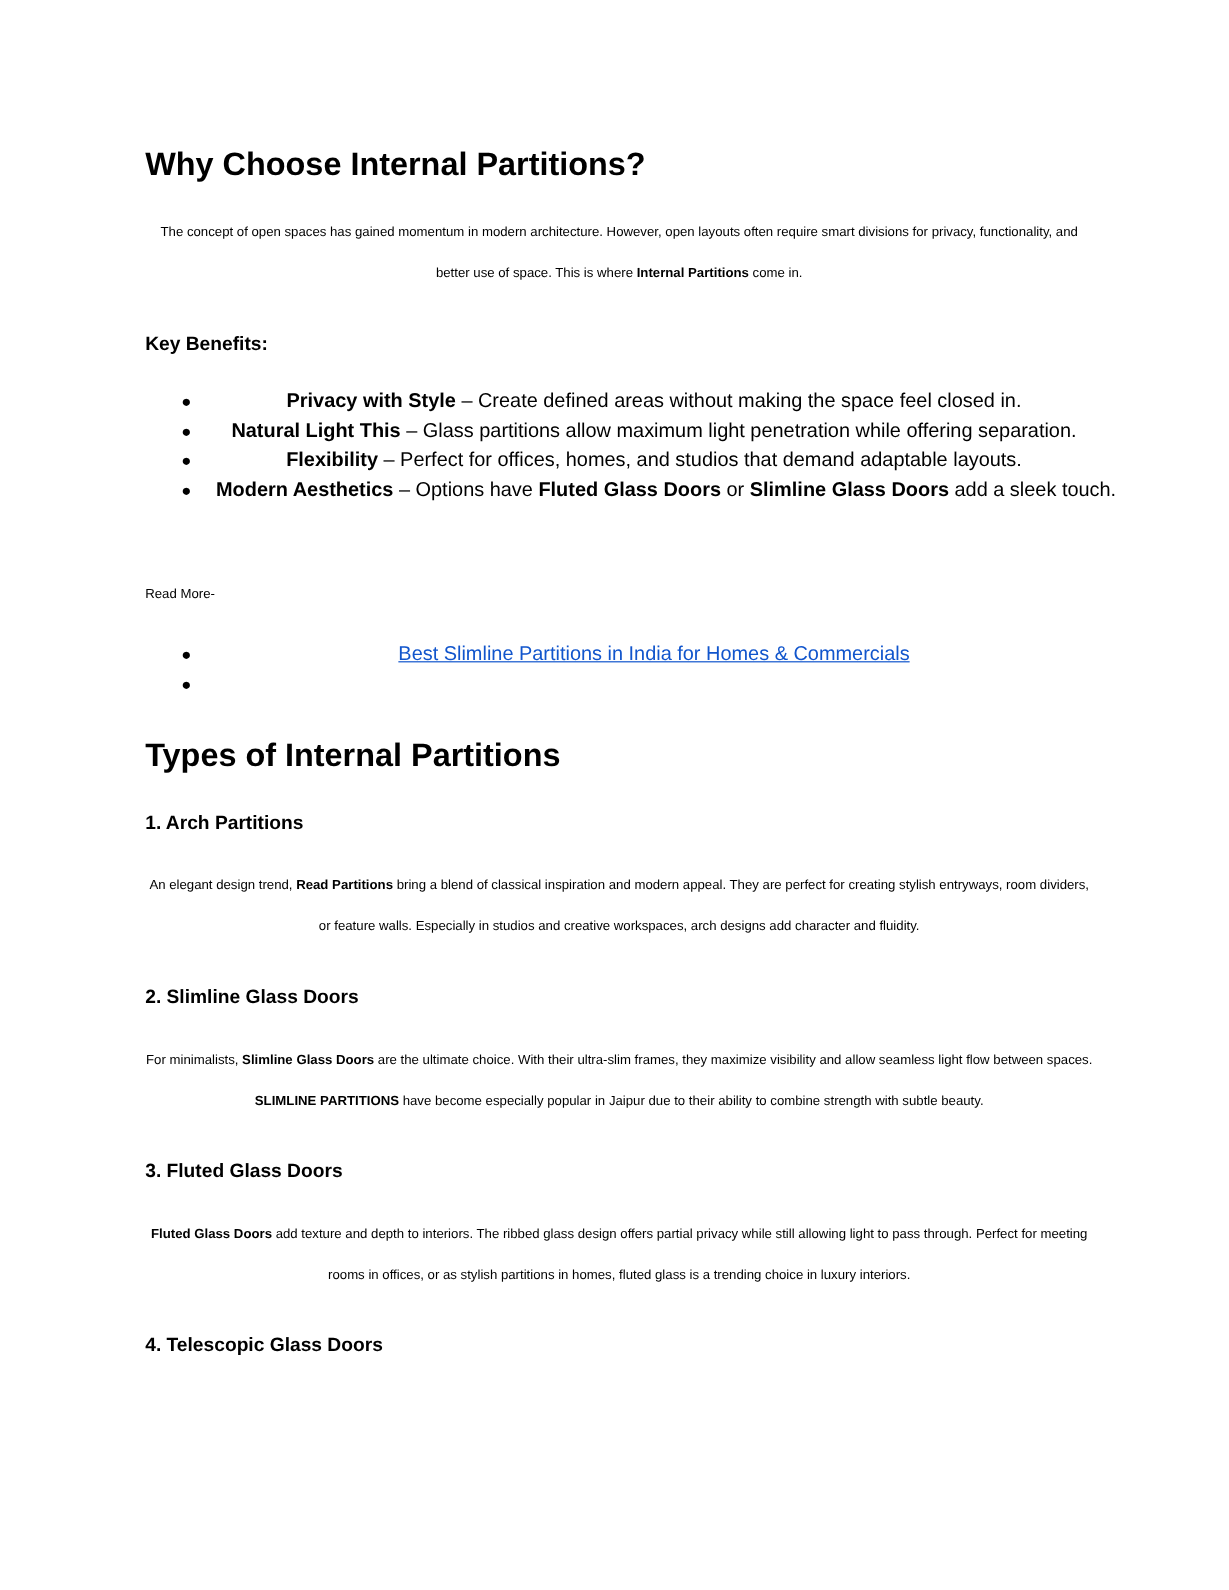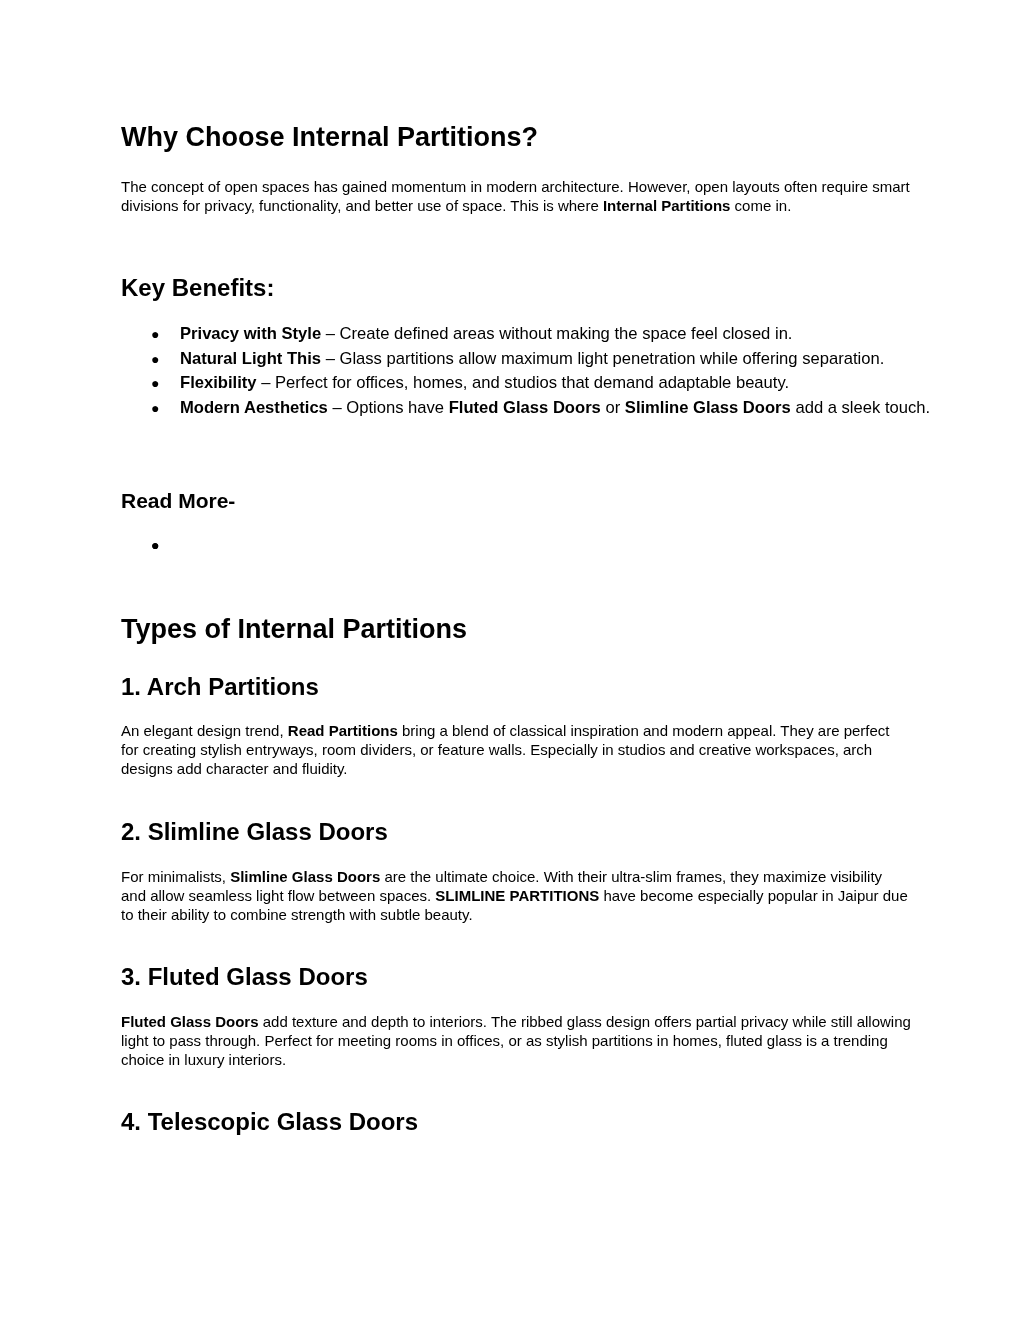--- a/index.html
+++ b/index.html
@@ -1,50 +1,50 @@
 <!DOCTYPE html>
 <html><head>
 <meta charset="utf-8">
 <style>
   html, body { margin: 0; padding: 0; background: #ffffff; }
   body { width: 1024px; height: 1325px; position: relative; overflow: hidden; font-family: "Liberation Sans", sans-serif; color: #000; }
   .page { position: absolute; left: 121px; top: 0; width: 790px; }
-  .abs { position: absolute; left: 0; white-space: nowrap; }
+  .abs { position: absolute; left: 0; white-space: nowrap; text-align: center; }
   h1 { font-size: 27px; font-weight: bold; margin: 0; line-height: 32px; }
-  h2 { font-size: 24px; font-weight: bold; margin: 0; line-height: 24px; }
-  .p { font-size: 15px; line-height: 19px; margin: 0; white-space: normal; width: 790px; }
+  h2 { font-size: 16px; font-weight: bold; margin: 0; line-height: 24px; }
+  .p { font-size: 11px; line-height: 34px; margin: 0; white-space: normal; width: 790px; }
   .p b { font-weight: bold; }
   ul { list-style: none; margin: 0; padding: 0; }
   li { position: relative; padding-left: 59px; font-size: 16.6px; line-height: 24.5px; width: 730px; }
   li .bullet { position: absolute; left: 30px; top: 0; font-size: 14px; }
   a.link { color: #1155cc; text-decoration: underline; }
-  .readmore { font-size: 21px; font-weight: bold; }
+  .readmore { font-size: 11px; font-weight: normal; }
 </style>
 </head>
 <body>
 
 <div class="page">
 
   <h1 class="abs" style="top:121px">Why Choose Internal Partitions?</h1>
 
   <p class="p abs" style="top:177px"><span>The concept of open spaces has gained momentum in modern architecture. However, open layouts often require smart divisions for privacy, functionality, and better use of space. This is where </span><b>Internal Partitions</b><span> come in.</span></p>
 
   <h2 class="abs" style="top:276px">Key Benefits:</h2>
 
   <ul class="abs" style="top:322px">
     <li><span class="bullet">●</span><b>Privacy with Style</b><span> – Create defined areas without making the space feel closed in.</span></li>
     <li><span class="bullet">●</span><b>Natural Light This</b><span> – Glass partitions allow maximum light penetration while offering separation.</span></li>
-    <li><span class="bullet">●</span><b>Flexibility</b><span> – Perfect for offices, homes, and studios that demand adaptable beauty.</span></li>
+    <li><span class="bullet">●</span><b>Flexibility</b><span> – Perfect for offices, homes, and studios that demand adaptable layouts.</span></li>
     <li><span class="bullet">●</span><b>Modern Aesthetics</b><span> – Options have </span><b>Fluted Glass Doors</b><span> or </span><b>Slimline Glass Doors</b><span> add a sleek touch.</span></li>
   </ul>
 
   <div class="abs readmore" style="top:489px">Read More-</div>
 
   <ul class="abs" style="top:533px">
-    <li><span class="bullet">●</span></li>
+    <li><span class="bullet">●</span><a class="link">Best Slimline Partitions in India for Homes &amp; Commercials</a></li>
     <li><span class="bullet">●</span></li>
   </ul>
 
   <h1 class="abs" style="top:613px">Types of Internal Partitions</h1>
 
   <h2 class="abs" style="top:675px">1. Arch Partitions</h2>
   <p class="p abs" style="top:721px"><span>An elegant design trend, </span><b>Read Partitions</b><span> bring a blend of classical inspiration and modern appeal. They are perfect for creating stylish entryways, room dividers, or feature walls. Especially in studios and creative workspaces, arch designs add character and fluidity.</span></p>
 
   <h2 class="abs" style="top:820px">2. Slimline Glass Doors</h2>
   <p class="p abs" style="top:867px"><span>For minimalists, </span><b>Slimline Glass Doors</b><span> are the ultimate choice. With their ultra-slim frames, they maximize visibility and allow seamless light flow between spaces. </span><b>SLIMLINE PARTITIONS</b><span> have become especially popular in Jaipur due to their ability to combine strength with subtle beauty.</span></p>

